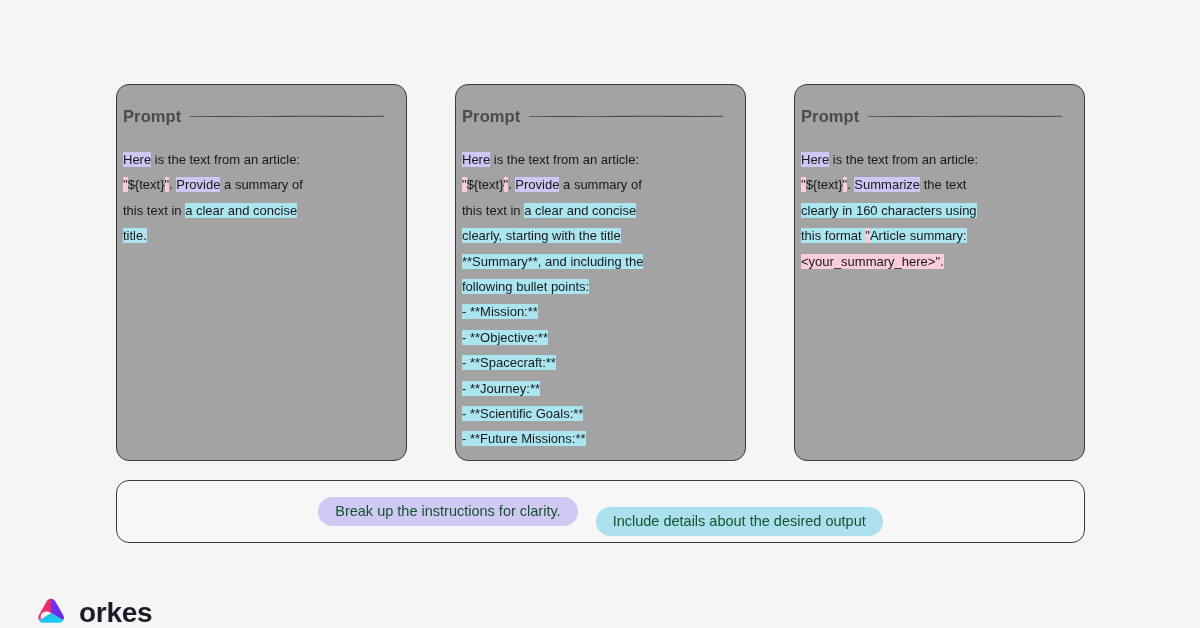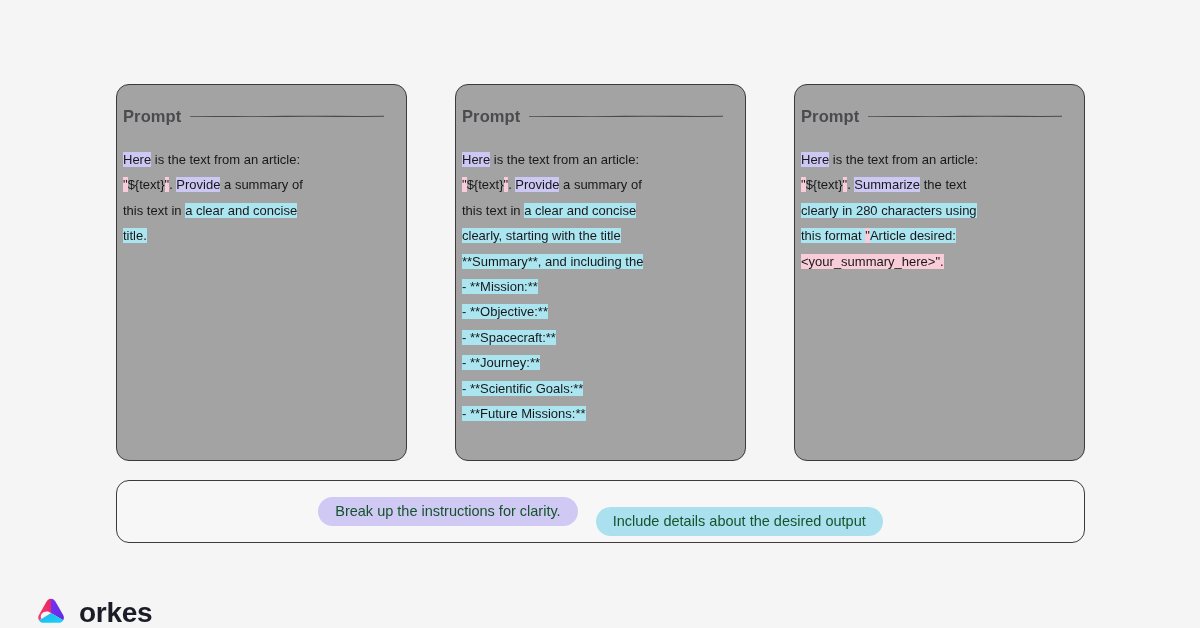--- a/index.html
+++ b/index.html
@@ -155,42 +155,43 @@
               <path d="M0 1.8 C30 1.1, 60 2.2, 95 1.4 C130 0.7, 165 2.0, 200 1.2" stroke="#4a4a4e" stroke-width="1.1" fill="none" stroke-linecap="round"></path>
             </svg>
           </span>
         </div>
         <div class="prompt-body">
           <span class="ln"><span class="hl-purple">Here</span><span> is the text from an article:</span></span>
           <span class="ln"><span class="hl-pink">"</span><span>${text}</span><span class="hl-pink">"</span><span>. </span><span class="hl-purple">Provide</span><span> a summary of</span></span>
           <span class="ln"><span>this text in </span><span class="hl-cyan">a clear and concise</span></span>
           <span class="ln"><span class="hl-cyan">clearly, starting with the title</span></span>
           <span class="ln"><span class="hl-cyan">**Summary**, and including the</span></span>
+          <span class="ln"><span class="hl-cyan">following bullet points:</span></span>
           <span class="ln"><span class="hl-cyan">- **Mission:**</span></span>
           <span class="ln"><span class="hl-cyan">- **Objective:**</span></span>
           <span class="ln"><span class="hl-cyan">- **Spacecraft:**</span></span>
           <span class="ln"><span class="hl-cyan">- **Journey:**</span></span>
           <span class="ln"><span class="hl-cyan">- **Scientific Goals:**</span></span>
           <span class="ln"><span class="hl-cyan">- **Future Missions:**</span></span>
         </div>
       </div>
       <div class="card">
         <div class="card-head">
           <span class="title">Prompt</span>
           <span class="rule">
             <svg width="200" height="3" viewBox="0 0 200 3" preserveAspectRatio="none">
               <path d="M0 1.8 C30 1.1, 60 2.2, 95 1.4 C130 0.7, 165 2.0, 200 1.2" stroke="#4a4a4e" stroke-width="1.1" fill="none" stroke-linecap="round"></path>
             </svg>
           </span>
         </div>
         <div class="prompt-body">
           <span class="ln"><span class="hl-purple">Here</span><span> is the text from an article:</span></span>
           <span class="ln"><span class="hl-pink">"</span><span>${text}</span><span class="hl-pink">"</span><span>. </span><span class="hl-purple">Summarize</span><span> the text</span></span>
-          <span class="ln"><span class="hl-cyan">clearly in 280 characters using</span></span>
-          <span class="ln"><span class="hl-cyan">this format </span><span class="hl-pink">"</span><span class="hl-cyan">Article desired:</span></span>
+          <span class="ln"><span class="hl-cyan">clearly in 160 characters using</span></span>
+          <span class="ln"><span class="hl-cyan">this format </span><span class="hl-pink">"</span><span class="hl-cyan">Article summary:</span></span>
           <span class="ln"><span class="hl-pink">&lt;your_summary_here&gt;".</span></span>
         </div>
       </div>
     </div>
 
   <div class="legend">
       <span class="pill pill-purple">Break up the instructions for clarity.</span>
       <span class="pill pill-cyan">Include details about the desired output</span>
     </div>
 

